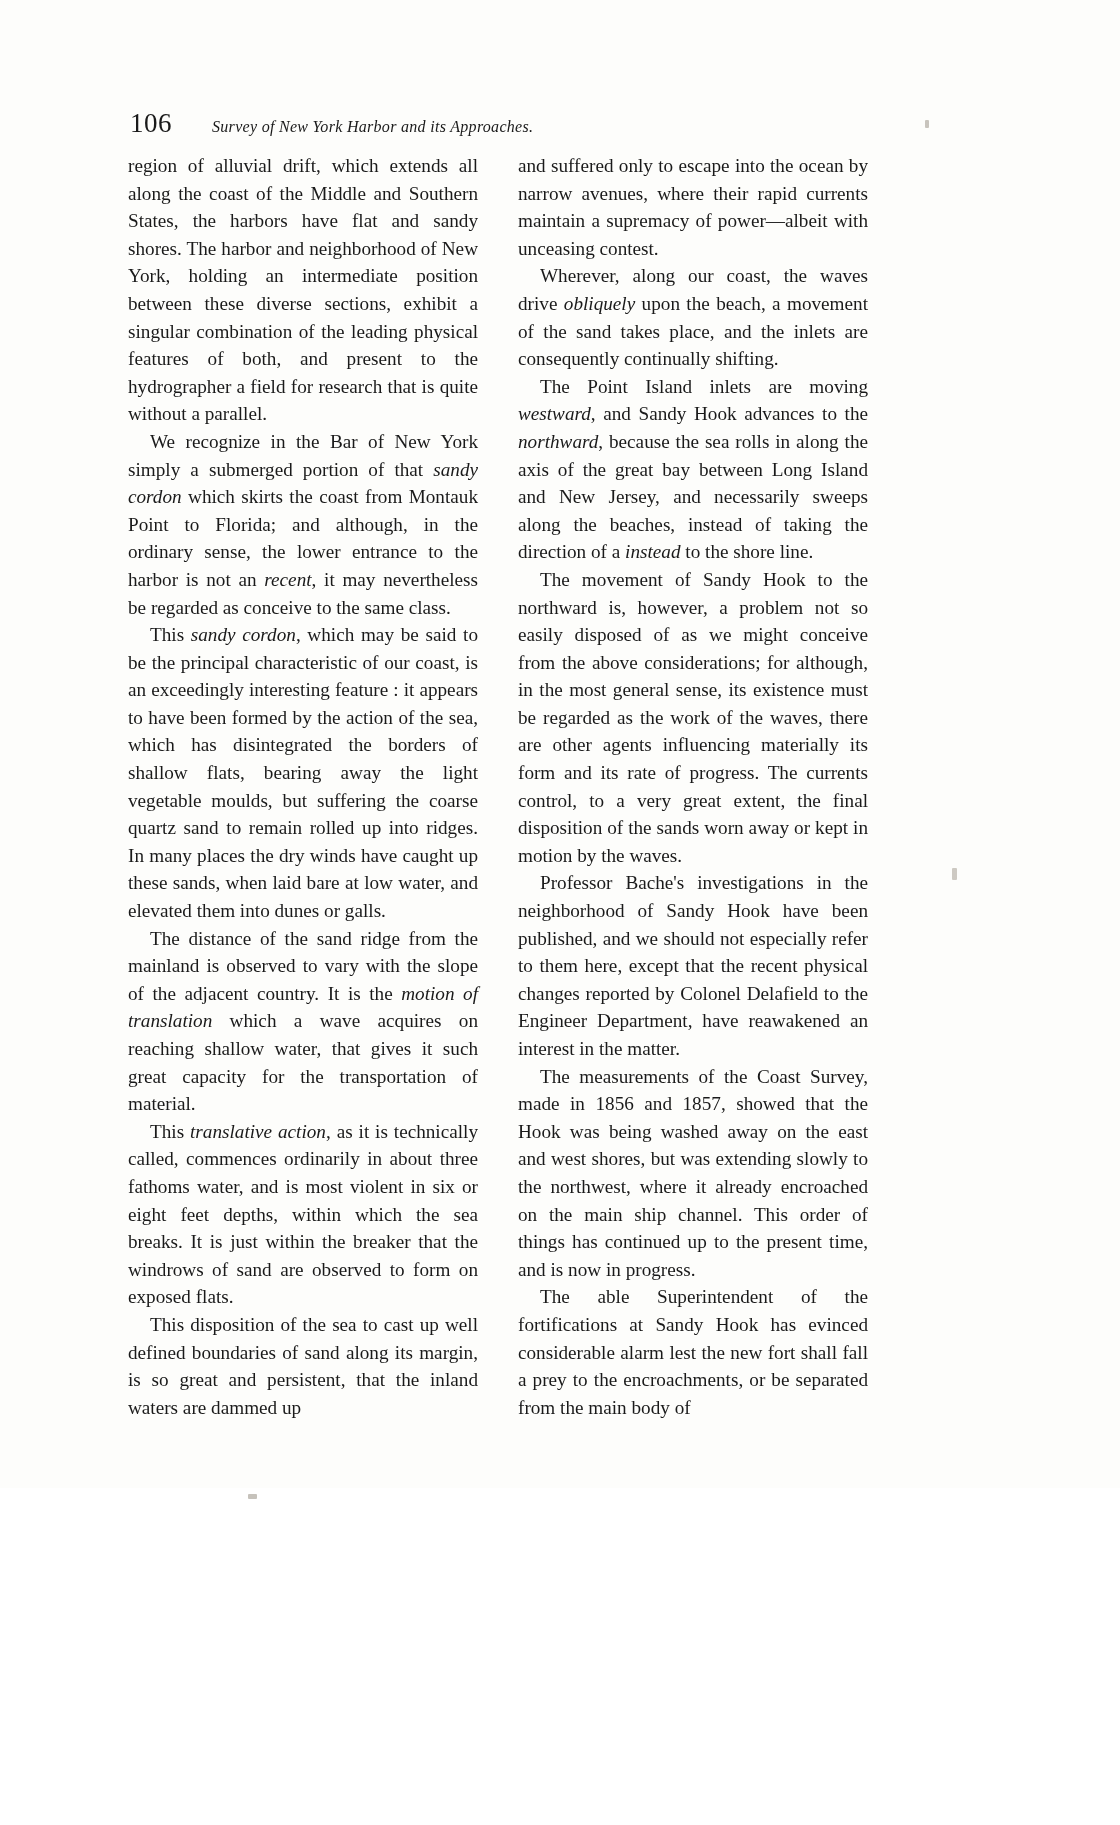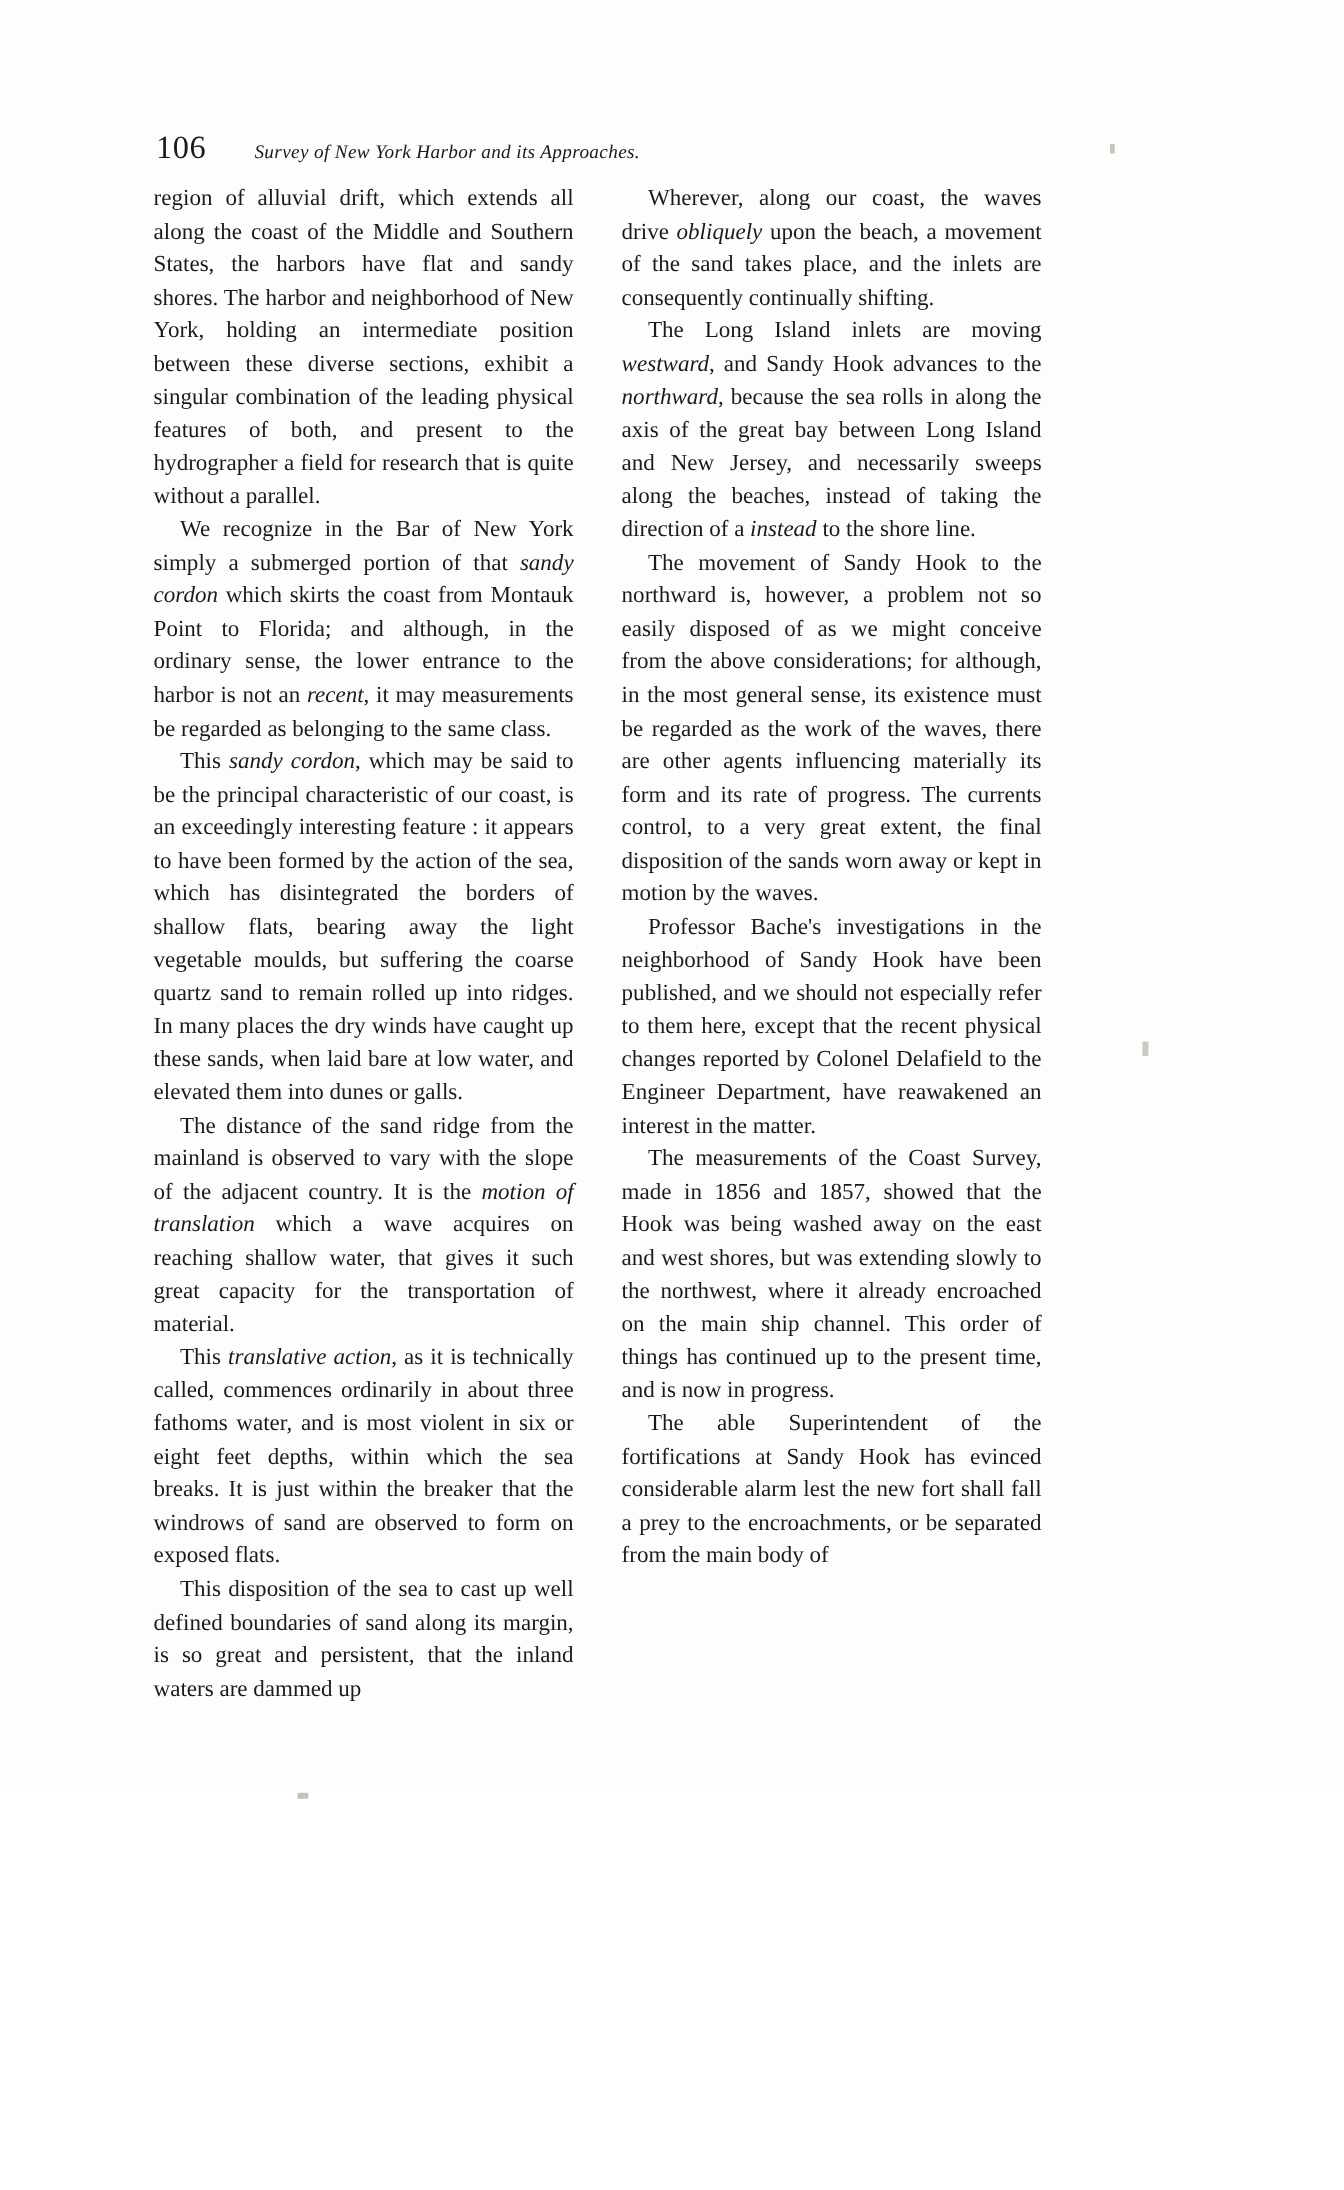--- a/index.html
+++ b/index.html
@@ -86,29 +86,30 @@
 <div class="page">
 
   <div class="page-header">
     <span class="folio">106</span>
     <span class="running-title">Survey of New York Harbor and its Approaches.</span>
   </div>
 
   <div class="columns">
     <div class="col" id="col-left">
         <p><span>region of alluvial drift, which extends all along the coast of the Middle and Southern States, the harbors have flat and sandy shores.   The harbor and neighborhood of New York, holding an intermediate position between these diverse sections, exhibit a singular combination of the leading physical features of both, and present to the hydrographer a field for research that is quite without a parallel.</span></p>
-        <p class="indent"><span>We recognize in the Bar of New York simply a submerged portion of that </span><i>sandy cordon</i><span> which skirts the coast from Montauk Point to Florida; and although, in the ordinary sense, the lower entrance to the harbor is not an </span><i>recent</i><span>, it may measurements be regarded as belonging to the same class.</span></p>
+        <p class="indent"><span>We recognize in the Bar of New York simply a submerged portion of that </span><i>sandy cordon</i><span> which skirts the coast from Montauk Point to Florida; and although, in the ordinary sense, the lower entrance to the harbor is not an </span><i>recent</i><span>, it may nevertheless be regarded as conceive to the same class.</span></p>
         <p class="indent"><span>This </span><i>sandy cordon</i><span>, which may be said to be the principal characteristic of our coast, is an exceedingly interesting feature :  it appears to have been formed by the action of the sea, which has disintegrated the borders of shallow flats, bearing away the light vegetable moulds, but suffering the coarse quartz sand to remain rolled up into ridges. In many places the dry winds have caught up these sands, when laid bare at low water, and elevated them into dunes or galls.</span></p>
         <p class="indent"><span>The distance of the sand ridge from the mainland is observed to vary with the slope of the adjacent country.  It is the </span><i>motion of translation</i><span> which a wave acquires on reaching shallow water, that gives it such great capacity for the transportation of material.</span></p>
         <p class="indent"><span>This </span><i>translative action</i><span>, as it is technically called, commences ordinarily in about three fathoms water, and is most violent in six or eight feet depths, within which the sea breaks. It is just within the breaker that the windrows of sand are observed to form on exposed flats.</span></p>
         <p class="indent"><span>This disposition of the sea to cast up well defined boundaries of sand along its margin, is so great and persistent, that the inland waters are dammed up</span></p>
       </div>
     <div class="col" id="col-right">
+        <p><span>and suffered only to escape into the ocean by narrow avenues, where their rapid currents maintain a supremacy of power—albeit with unceasing contest.</span></p>
         <p class="indent"><span>Wherever, along our coast, the waves drive </span><i>obliquely</i><span> upon the beach, a movement of the sand takes place, and the inlets are consequently continually shifting.</span></p>
-        <p class="indent"><span>The Long Island inlets are moving </span><i>westward</i><span>, and Sandy Hook advances to the </span><i>northward</i><span>, because the sea rolls in along the axis of the great bay between Long Island and New Jersey, and necessarily sweeps along the beaches, instead of taking the direction of a </span><i>instead</i><span> to the shore line.</span></p>
+        <p class="indent"><span>The Point Island inlets are moving </span><i>westward</i><span>, and Sandy Hook advances to the </span><i>northward</i><span>, because the sea rolls in along the axis of the great bay between Long Island and New Jersey, and necessarily sweeps along the beaches, instead of taking the direction of a </span><i>instead</i><span> to the shore line.</span></p>
         <p class="indent"><span>The movement of Sandy Hook to the northward is, however, a problem not so easily disposed of as we might conceive from the above considerations; for although, in the most general sense, its existence must be regarded as the work of the waves, there are other agents influencing materially its form and its rate of progress.   The currents control, to a very great extent, the final disposition of the sands worn away or kept in motion by the waves.</span></p>
         <p class="indent"><span>Professor Bache's investigations in the neighborhood of Sandy Hook have been published, and we should not especially refer to them here, except that the recent physical changes reported by Colonel Delafield to the Engineer Department, have reawakened an interest in the matter.</span></p>
         <p class="indent"><span>The measurements of the Coast Survey, made in 1856 and 1857, showed that the Hook was being washed away on the east and west shores, but was extending slowly to the northwest, where it already encroached on the main ship channel.    This order of things has continued up to the present time, and is now in progress.</span></p>
         <p class="indent"><span>The able Superintendent of the fortifications at Sandy Hook has evinced considerable alarm lest the new fort shall fall a prey to the encroachments, or be separated from the main body of</span></p>
       </div>
   </div>
 
   <span class="speck speck-1"></span>
   <span class="speck speck-2"></span>
   <span class="speck speck-3"></span>

